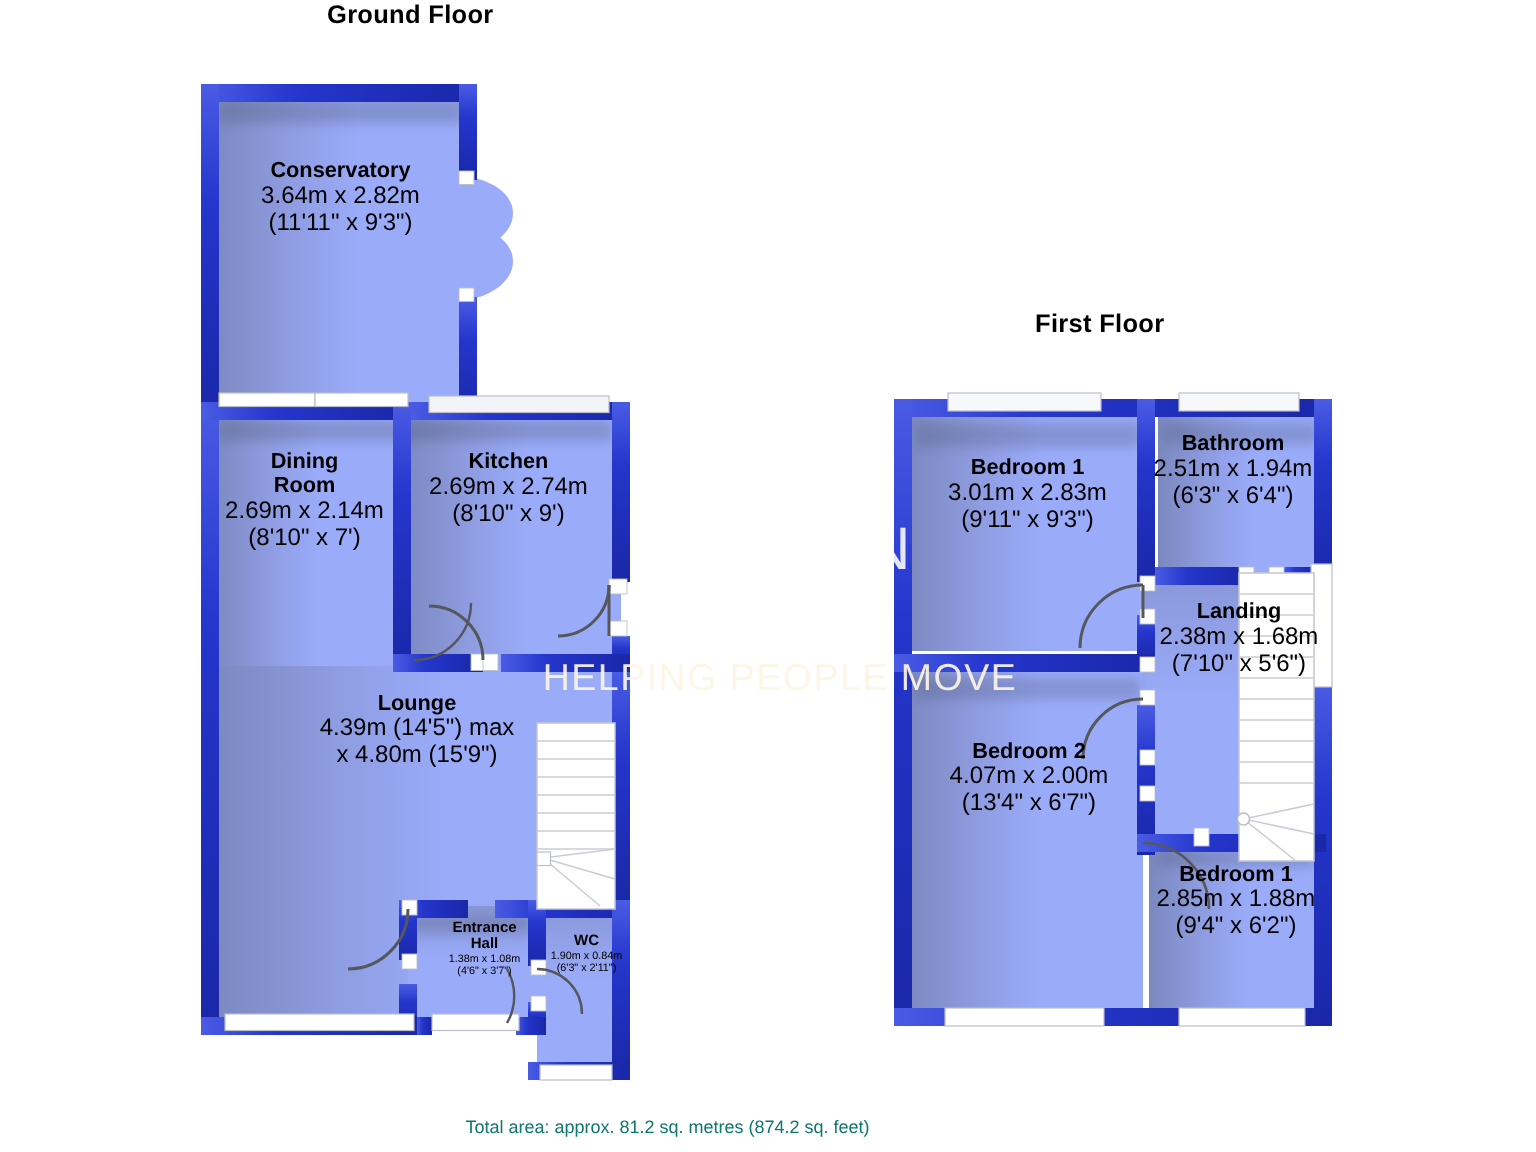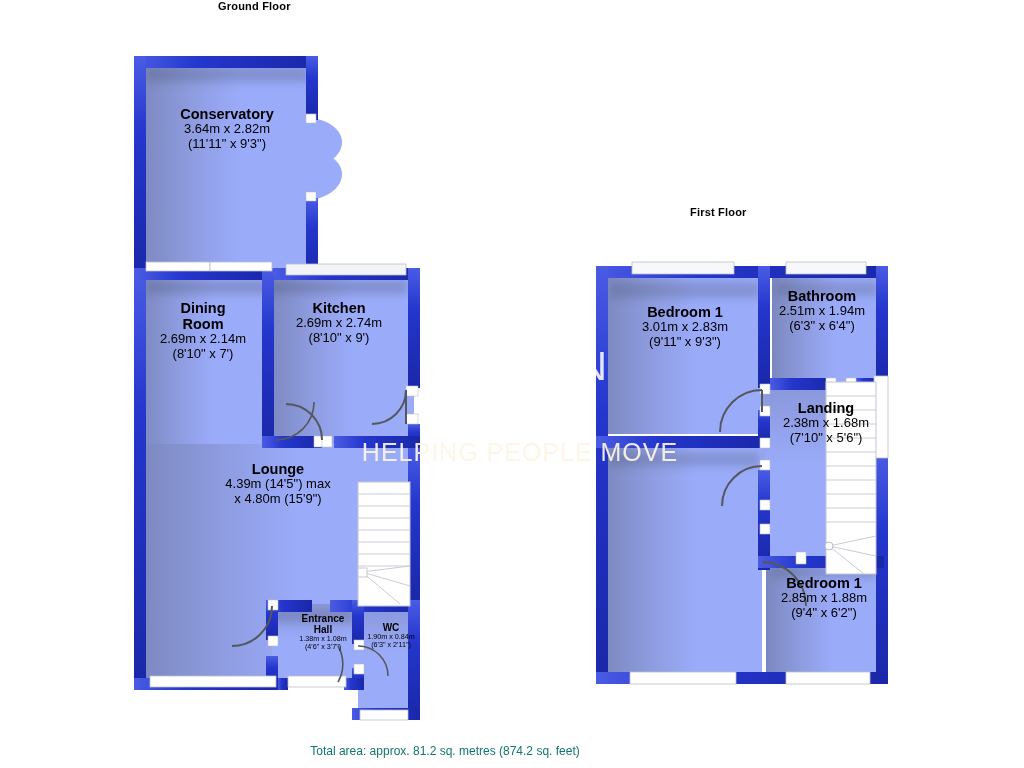--- a/index.html
+++ b/index.html
@@ -23,21 +23,21 @@
   }
   svg#plan {
     position: absolute;
     left: 0; top: 0;
     width: 1024px;
     height: 768px;
     display: block;
   }
   .floor-title {
     position: absolute;
-    font-size: 11px;
+    font-size: 17px;
     font-weight: bold;
     letter-spacing: 0.2px;
     white-space: nowrap;
     color: #000;
   }
   #title-ground { left: 218px; top: 0px; }
   #title-first  { left: 690px; top: 206px; }
 
   .room-label {
     position: absolute;
@@ -46,21 +46,21 @@
     line-height: 1.12;
     color: #000;
   }
   .room-label .rname {
     display: block;
     font-weight: bold;
     font-size: 14.5px;
   }
   .room-label .rdim {
     display: block;
-    font-size: 13px;
+    font-size: 16px;
   }
   .room-label.small .rname { font-size: 10px; }
   .room-label.small .rdim  { font-size: 7.2px; }
 
   .footer {
     position: absolute;
     left: 0;
     top: 744px;
     width: 890px;
     text-align: center;
@@ -416,20 +416,25 @@
     <span class="rdim">2.51m x 1.94m</span>
     <span class="rdim">(6'3" x 6'4")</span>
   </div>
 
   <div class="room-label" style="left:766px; top:400px; width:120px;">
     <span class="rname">Landing</span>
     <span class="rdim">2.38m x 1.68m</span>
     <span class="rdim">(7'10" x 5'6")</span>
   </div>
 
+  <div class="room-label" style="left:612px; top:493px; width:148px;">
+    <span class="rname">Bedroom 2</span>
+    <span class="rdim">4.07m x 2.00m</span>
+    <span class="rdim">(13'4" x 6'7")</span>
+  </div>
 
   <div class="room-label" style="left:760px; top:575px; width:128px;">
     <span class="rname">Bedroom 1</span>
     <span class="rdim">2.85m x 1.88m</span>
     <span class="rdim">(9'4" x 6'2")</span>
   </div>
 
   <div class="footer">Total area: approx. 81.2 sq. metres (874.2 sq. feet)</div>
 
 </div>

